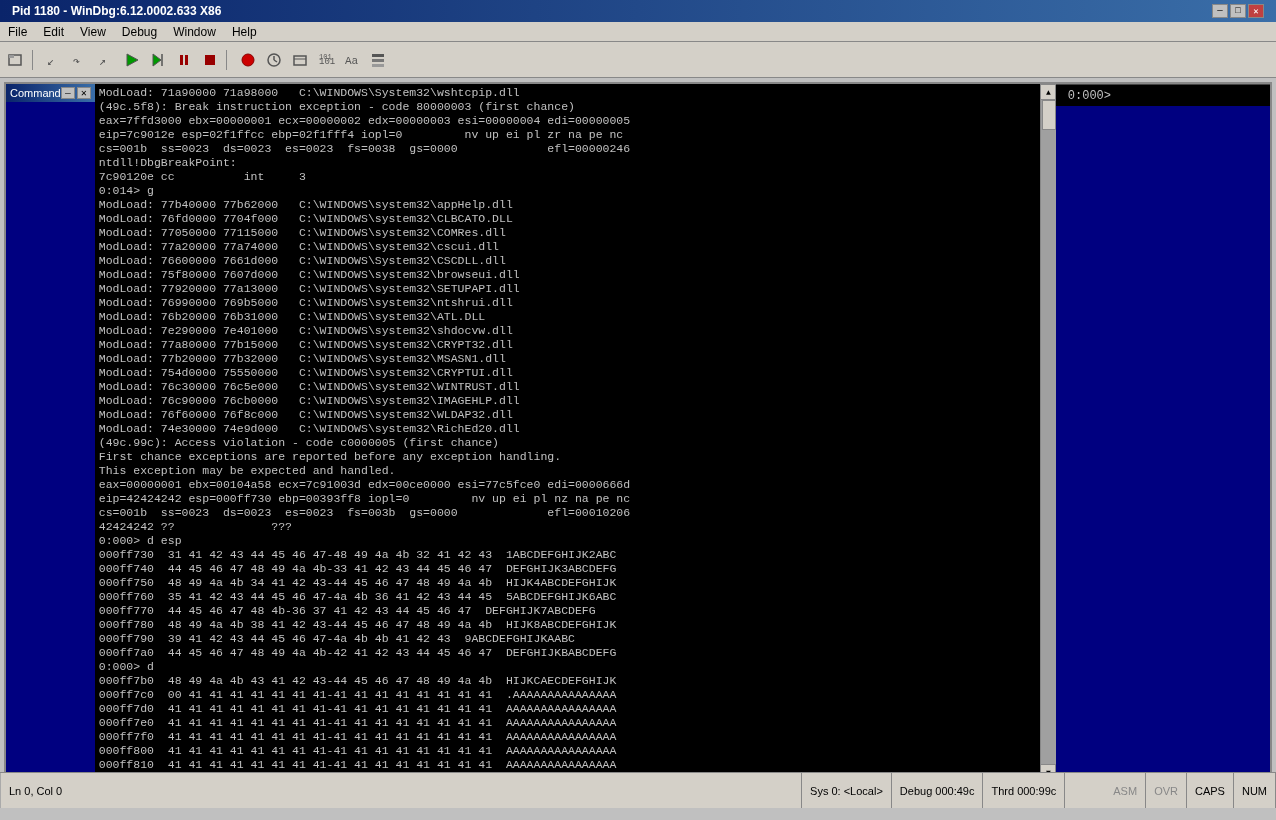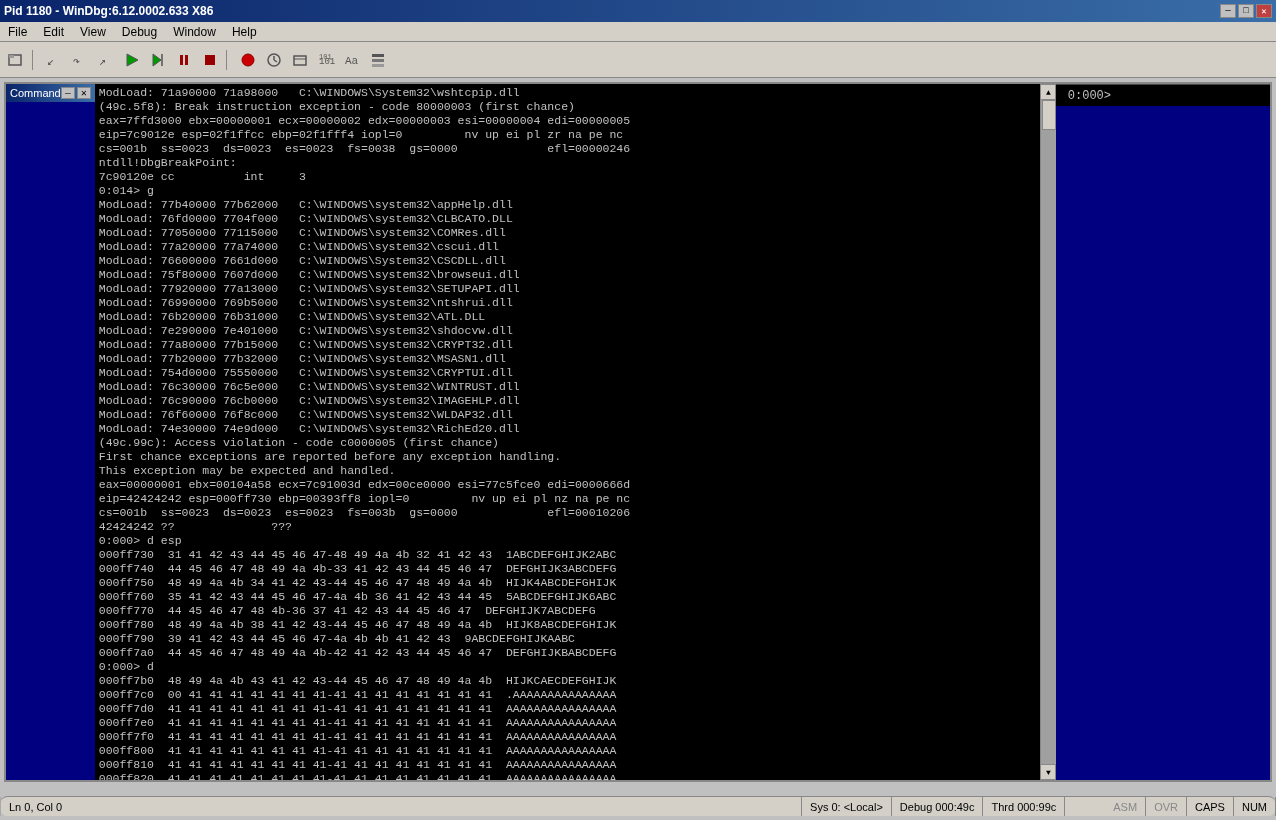--- a/index.html
+++ b/index.html
@@ -13,21 +13,21 @@
       user-select: none;
     }
     
     #title-bar {
       background: linear-gradient(to right, #0a246a, #3a6ea8);
       color: white;
       height: 22px;
       display: flex;
       align-items: center;
       justify-content: space-between;
-      padding: 0 4px;
+      padding: 0 12px;
       text-align: center;
     }
     #title-text {
       font-size: 12px;
       font-weight: bold;
       font-family: Tahoma, Arial, sans-serif;
     }
     #title-buttons {
       display: flex;
       gap: 2px;
@@ -190,31 +190,30 @@
       outline: none;
       color: #c0c0c0;
       font-family: 'Courier New', monospace;
       font-size: 11.5px;
       flex: 1;
       caret-color: white;
     }
     
     #status-bar {
       position: absolute;
-      bottom: 4px;
+      bottom: 12px;
       left: 0;
       right: 0;
-      height: 20px;
+      height: 36px;
       background: #d4d0c8;
       border-top: 1px solid #888;
       display: flex;
       align-items: center;
       font-family: Tahoma, Arial, sans-serif;
       font-size: 11px;
-      border-radius: 8px;
     }
     .status-item {
       padding: 0 8px;
       border-right: 1px solid #888;
       height: 100%;
       display: flex;
       align-items: center;
     }
     .status-item:first-child {
       flex: 1;

